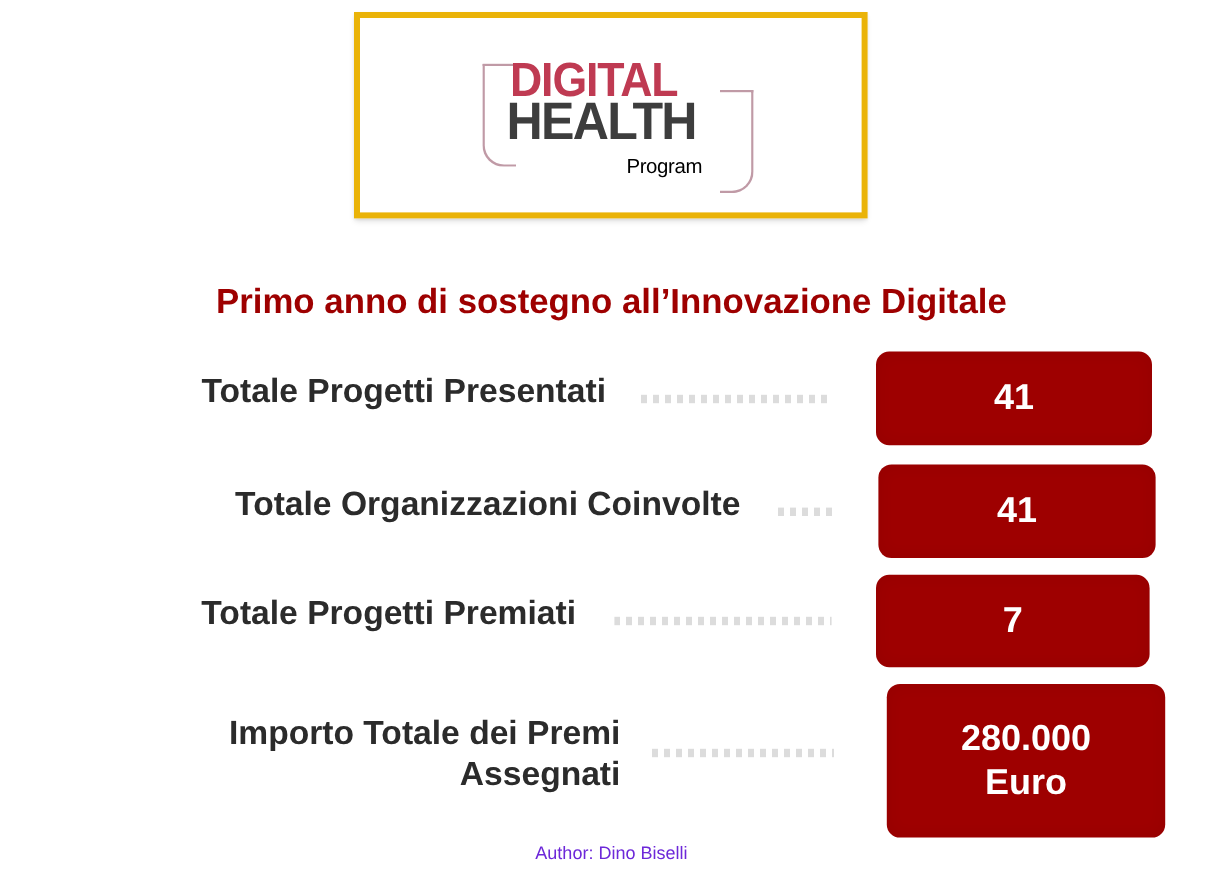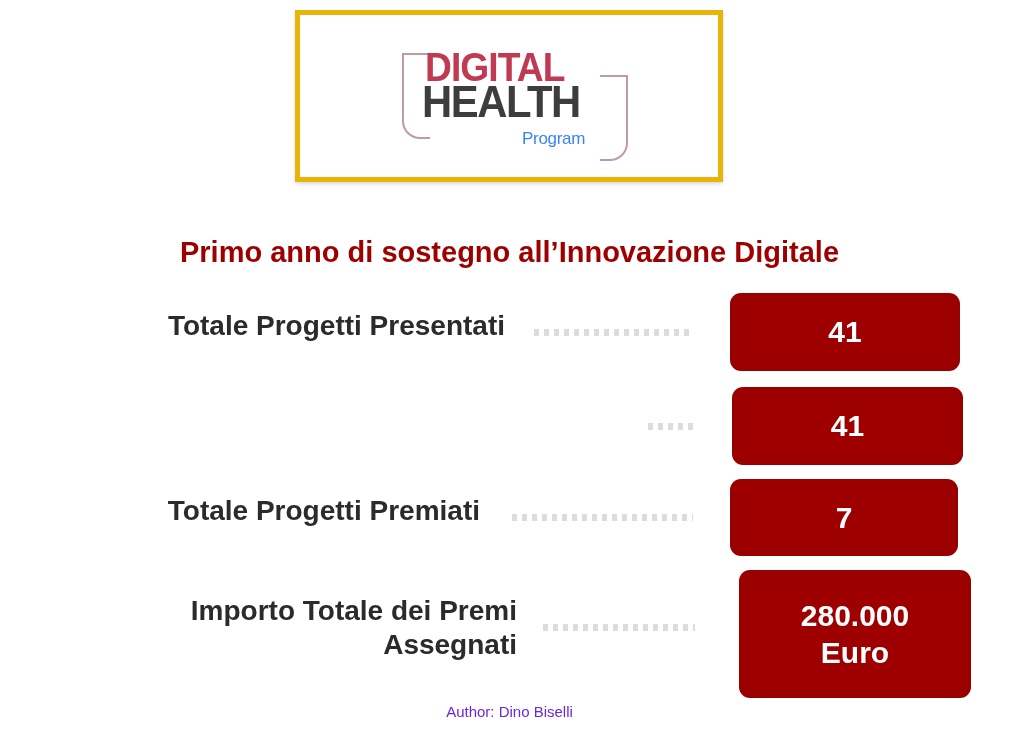--- a/index.html
+++ b/index.html
@@ -70,21 +70,21 @@
     white-space: nowrap;
   }
   .logo-program {
     position: absolute;
     left: 120px;
     top: 82px;
     font-family: "Liberation Sans", sans-serif;
     font-weight: normal;
     font-size: 17px;
     letter-spacing: -0.3px;
-    color: #3b82f6;
+    color: #000000;
     white-space: nowrap;
   }
   .bracket {
     position: absolute;
     width: 26px;
     height: 82px;
     border-color: #c09aa6;
     border-style: solid;
     border-width: 0;
   }
@@ -211,20 +211,21 @@
 
 <div class="title">Primo anno di sostegno all’Innovazione Digitale</div>
 
 <div class="row" id="row-1">
   <div class="row-label">Totale Progetti Presentati</div>
   <div class="leader"></div>
   <div class="value-box">41</div>
 </div>
 
 <div class="row" id="row-2">
+  <div class="row-label">Totale Organizzazioni Coinvolte</div>
   <div class="leader"></div>
   <div class="value-box">41</div>
 </div>
 
 <div class="row" id="row-3">
   <div class="row-label">Totale Progetti Premiati</div>
   <div class="leader"></div>
   <div class="value-box">7</div>
 </div>
 

